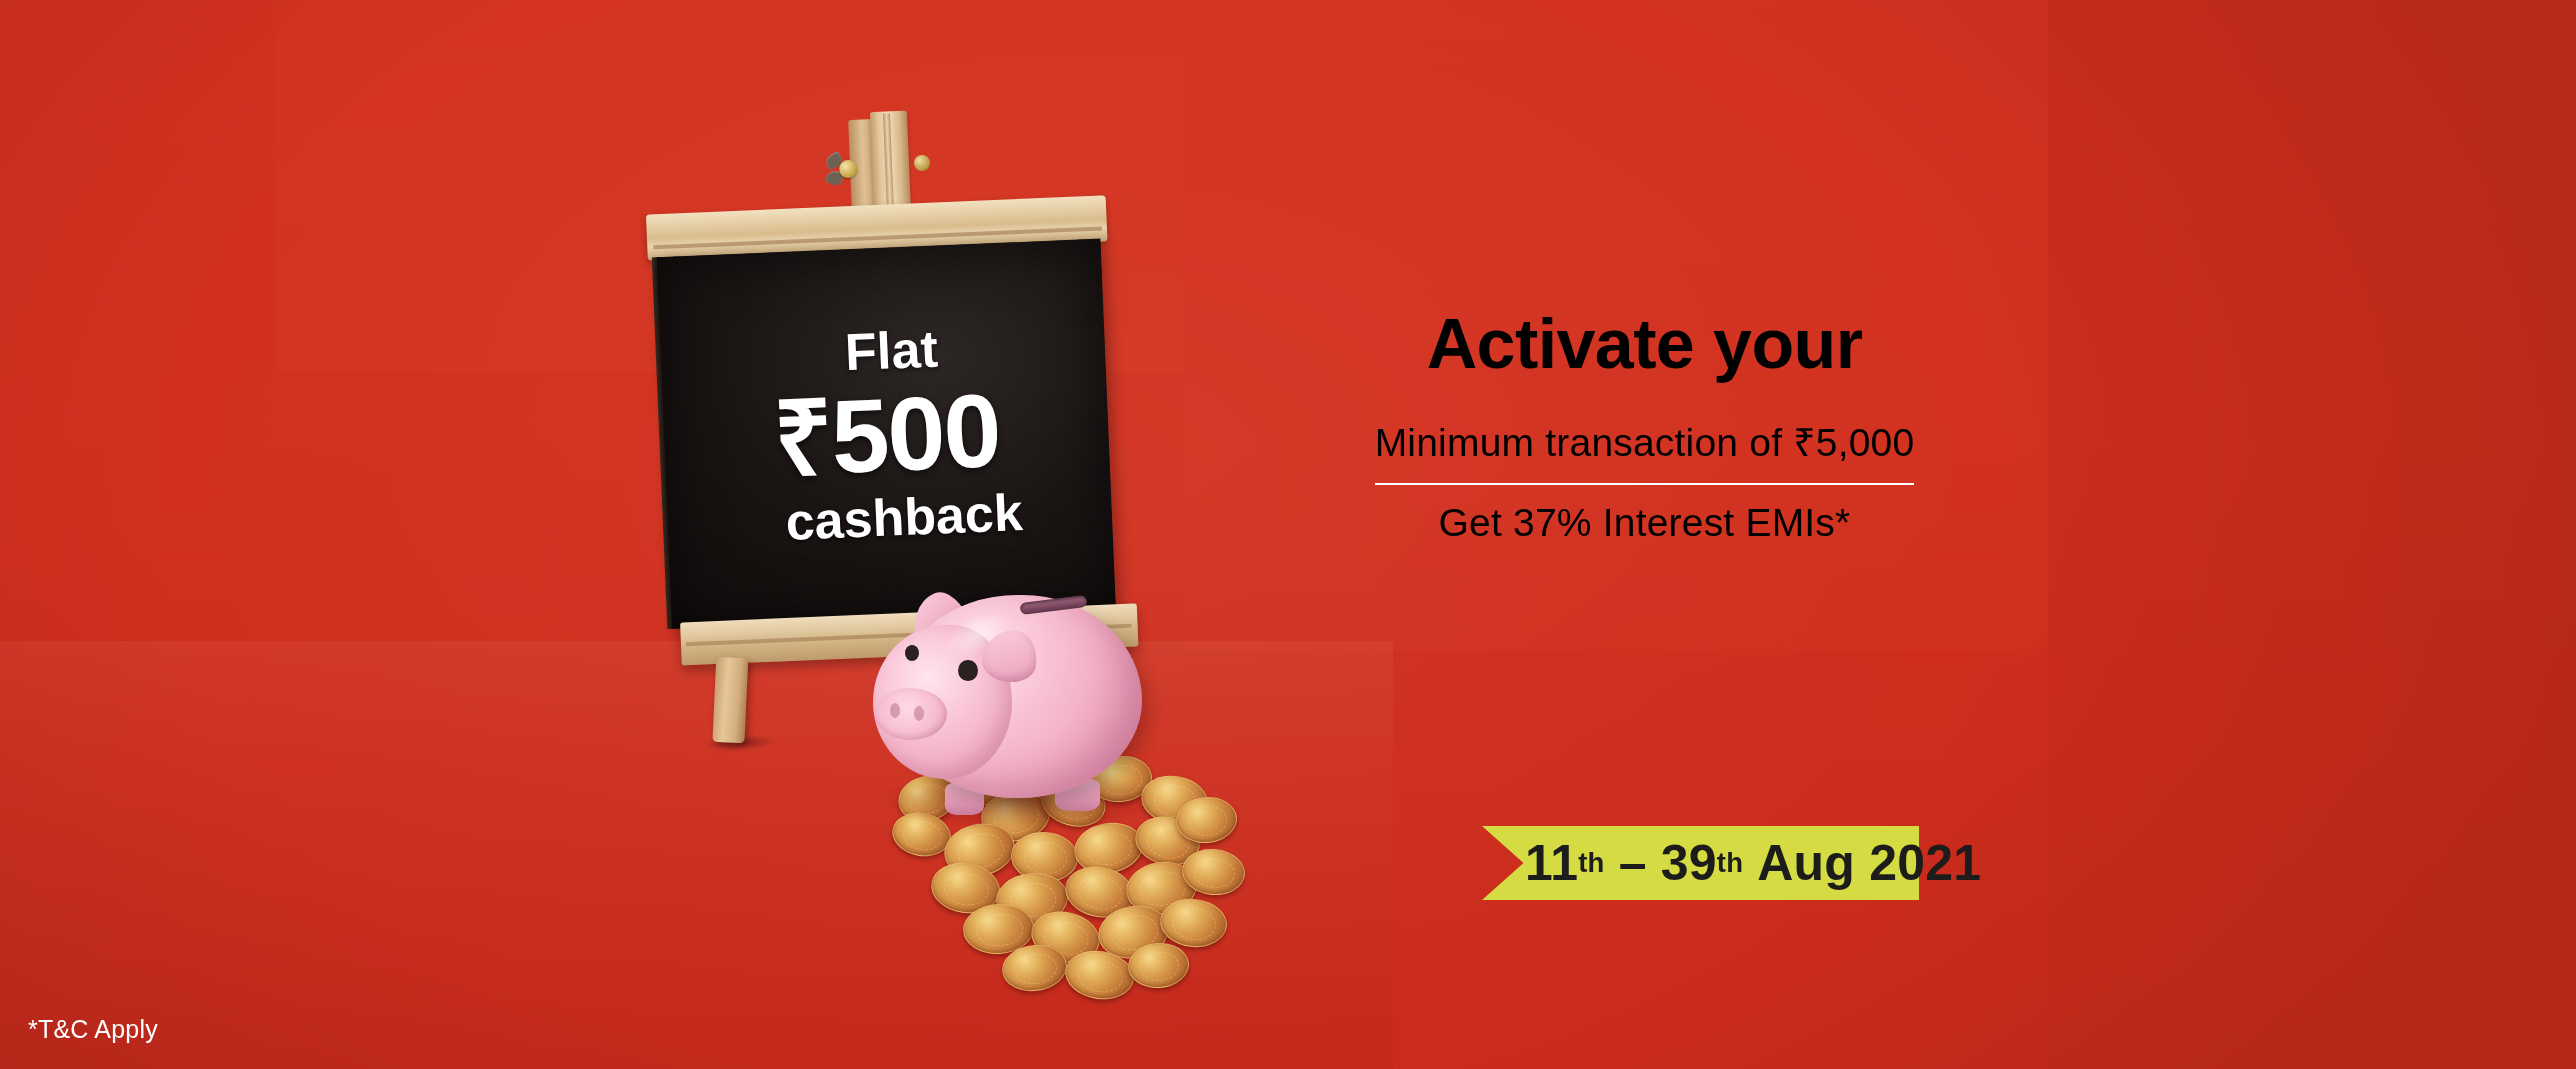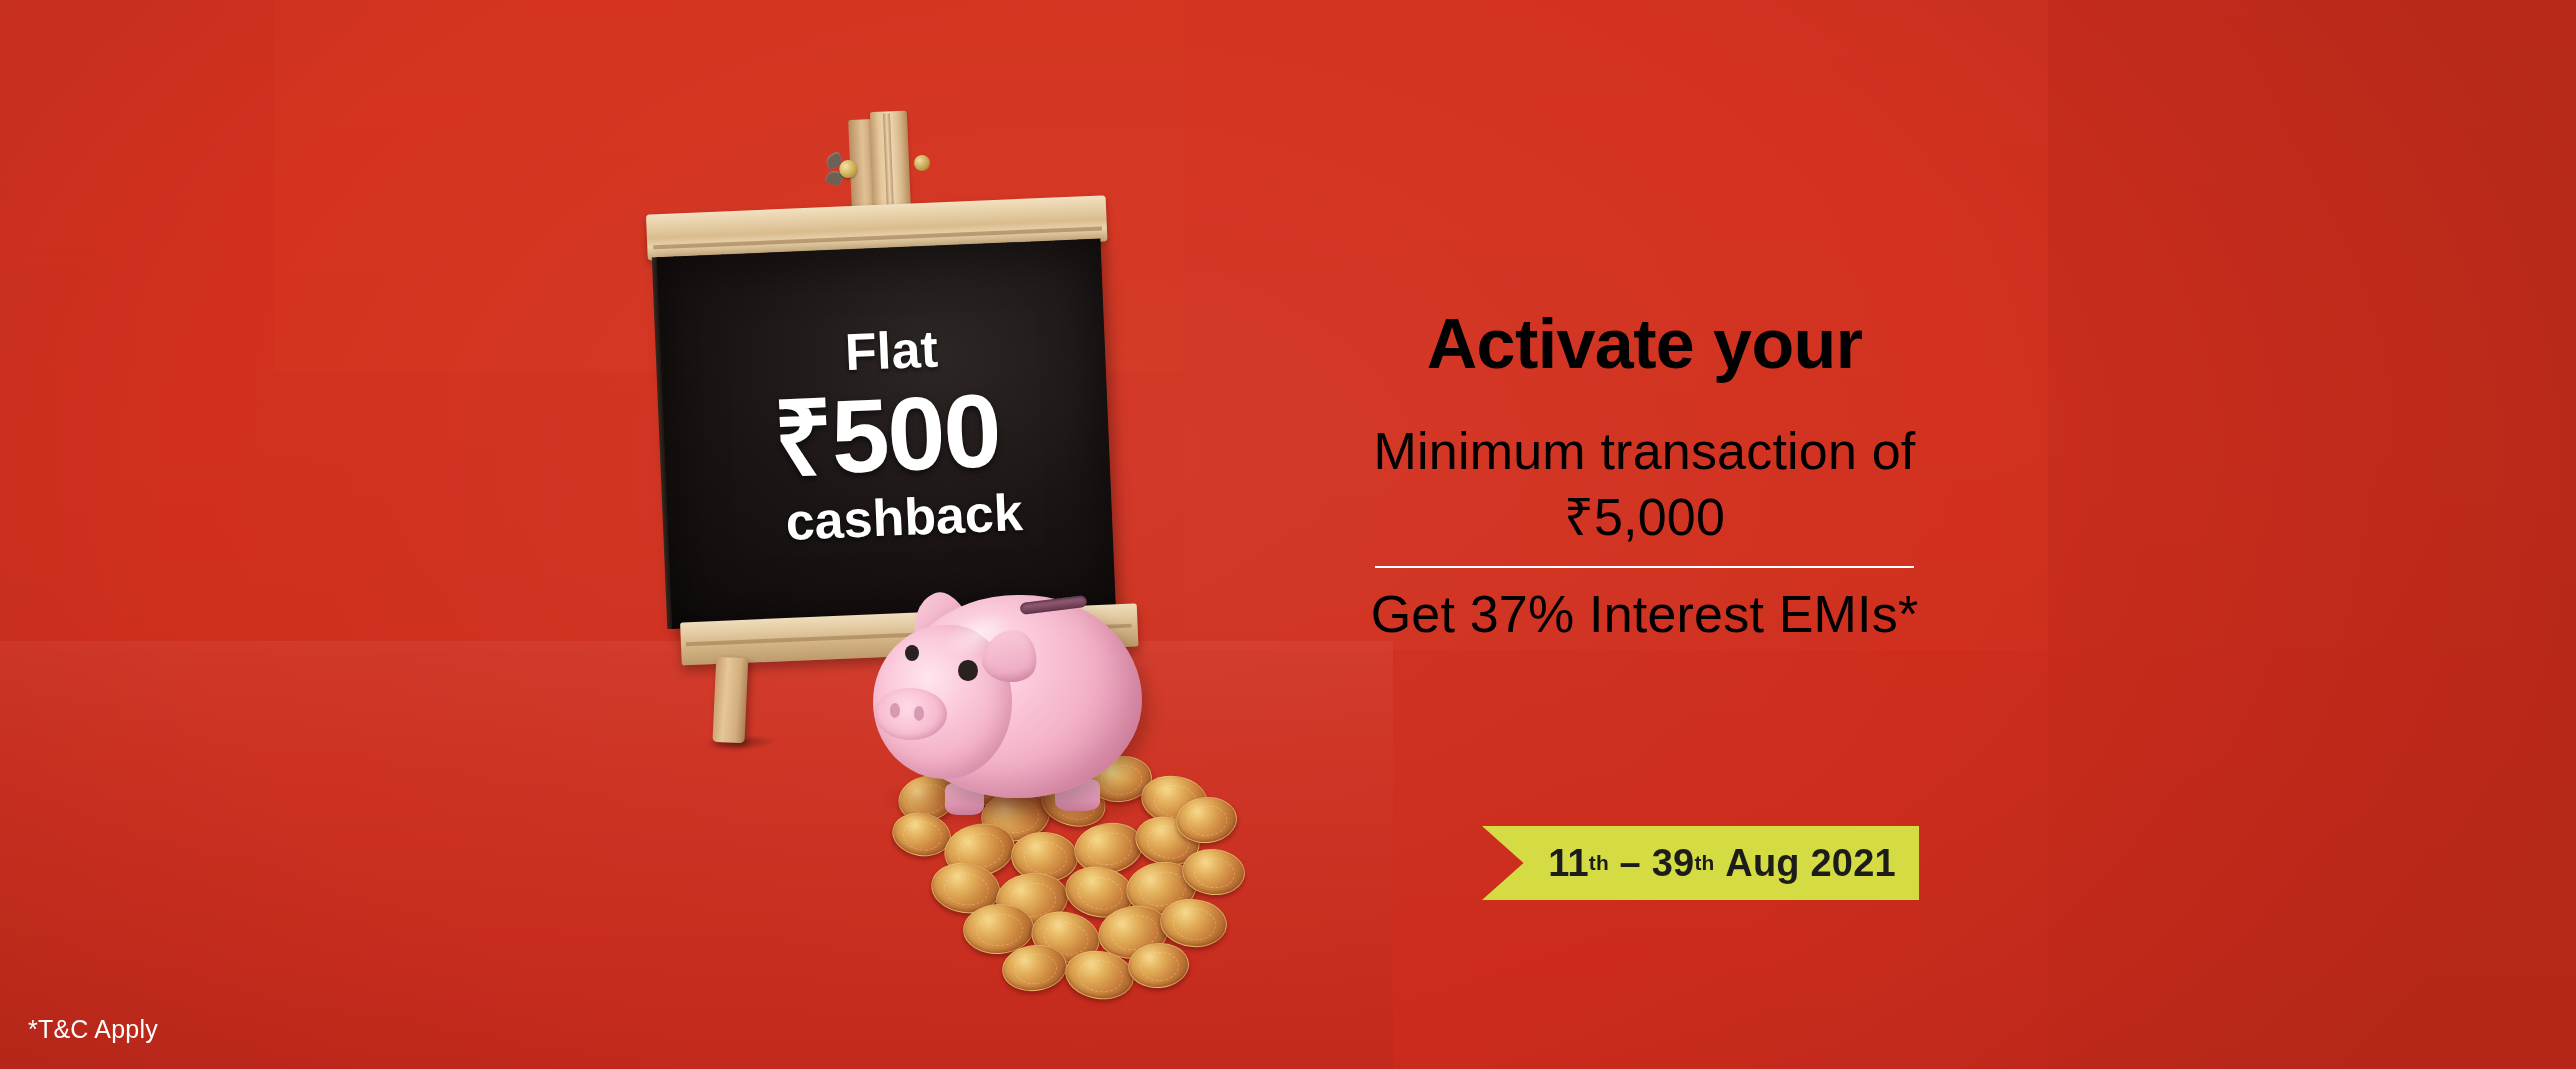--- a/index.html
+++ b/index.html
@@ -258,41 +258,41 @@
   .headline {
     font-size:70px; font-weight:700; line-height:1.08;
     letter-spacing:-0.6px; text-align:center;
   }
   .headline .l1 { display:block; }
   .headline .l2 { display:block; }
   .headline .l3 { display:block; }
 
   .subline-wrap { margin-top:35px; }
   .subline {
-    font-size:52px; font-weight:400; line-height:1.28; letter-spacing:0.2px;
+    font-size:39px; font-weight:400; line-height:1.28; letter-spacing:0.2px;
   }
   .divider {
     width:539px; height:2.8px; background:#FFFFFF;
     margin:15px auto 13px auto;
   }
 
   
   #date-badge {
     position:absolute; left:1482px; top:826px; width:437px; height:74px;
   }
   .badge-shape {
     position:absolute; inset:0;
     background:#D5DB43;
     clip-path: polygon(0% 0%, 100% 0%, 100% 100%, 0% 100%, 9.5% 50%);
   }
   .badge-text {
     position:absolute; inset:0;
-    display:flex; align-items:center; justify-content:center;
+    display:flex; align-items:center; 
     padding-left:43px;
-    color:#1C1C1A; font-size:38px; font-weight:700; letter-spacing:0.2px;
+    color:#1C1C1A; font-size:50px; font-weight:700; letter-spacing:0.2px;
     white-space:nowrap;
   }
   .badge-text sup { font-size:.55em; vertical-align:super; font-weight:700; }
 
   
   #tc {
     position:absolute; left:28px; top:1015px;
     color:#FFFFFF; font-size:25px; font-weight:400; letter-spacing:0.2px;
   }
 </style>

